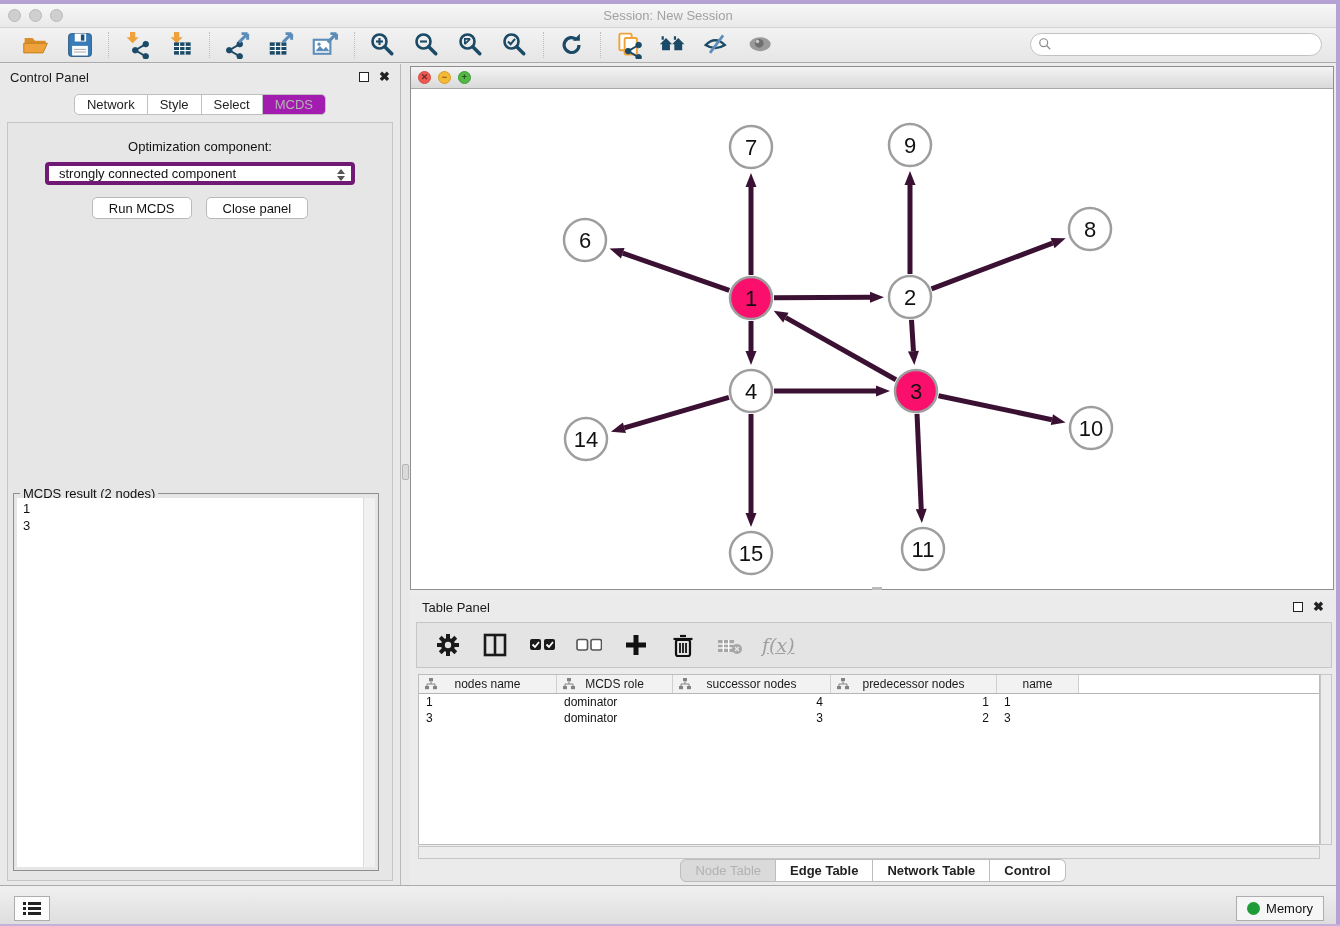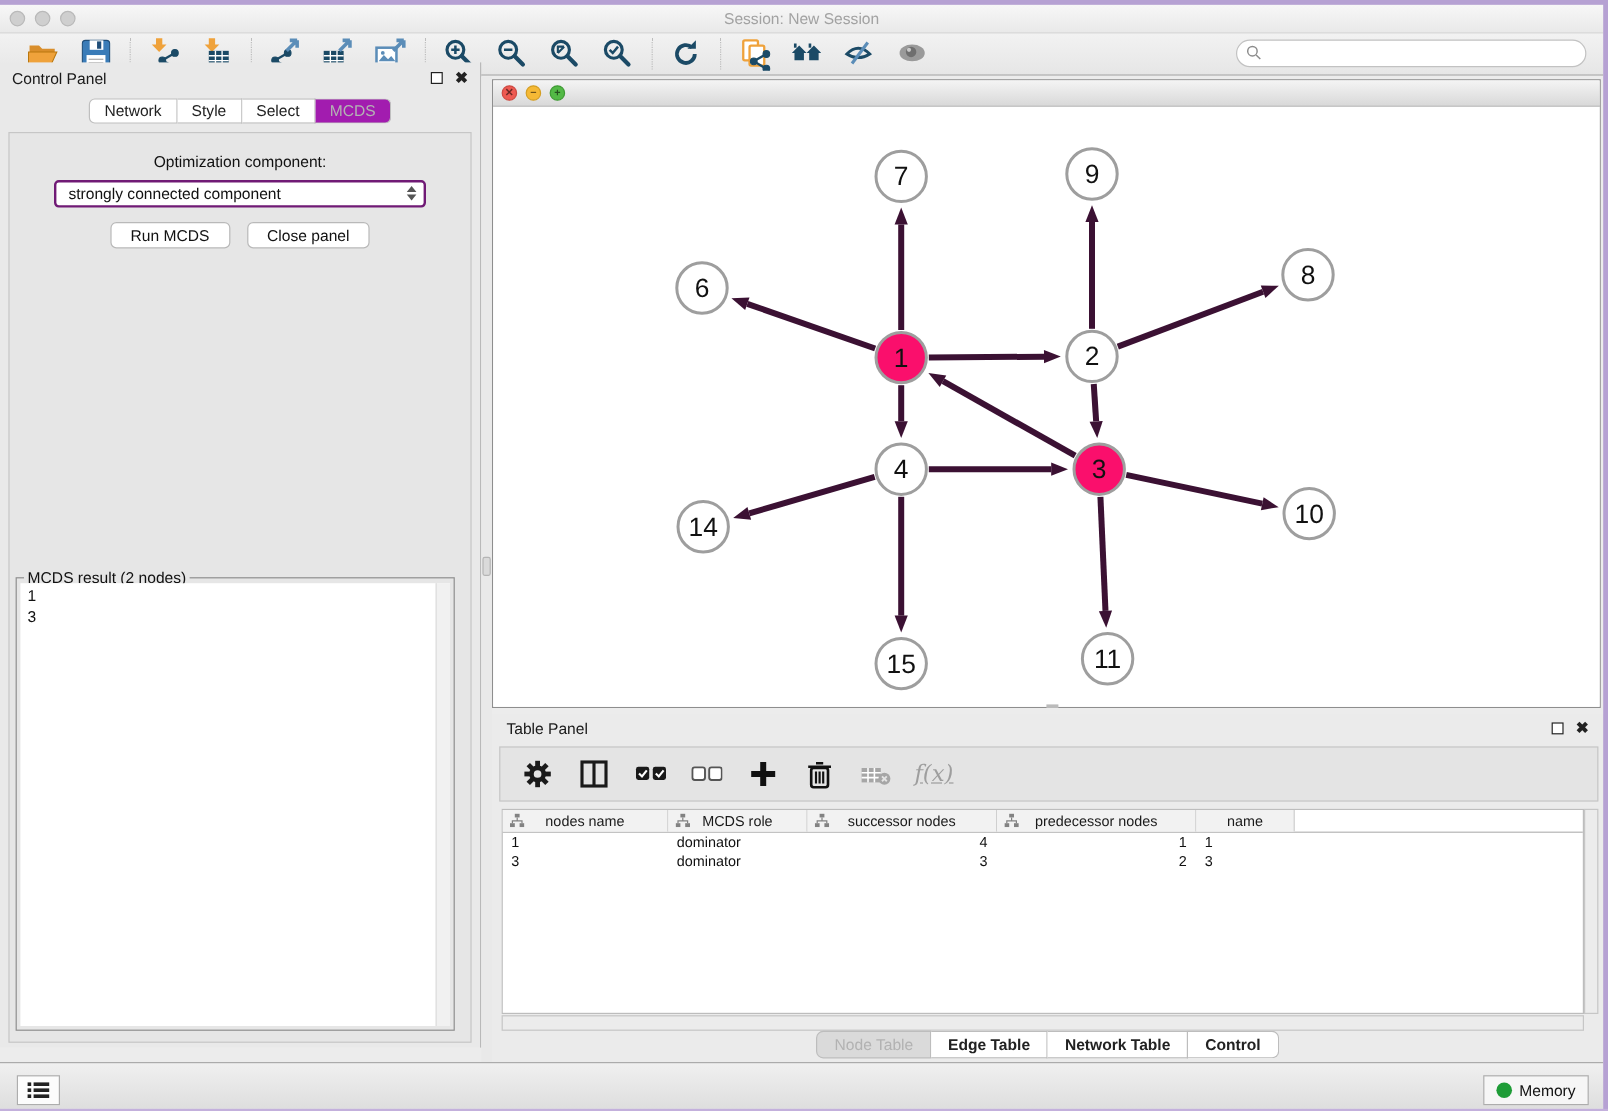--- a/index.html
+++ b/index.html
@@ -26,38 +26,38 @@
   .tb-group { display:flex; align-items:center; gap:12px; padding:0 12px; }
   .tb-sep { width:1px; height:26px; border-left:1px dotted #BDBDBD; }
   .tb-btn { width:32px; height:30px; display:flex; align-items:center; justify-content:center; background:none; border:none; }
   .tb-btn svg { width:28px; height:28px; }
   .search-wrap { position:absolute; right:14px; top:5px; }
   .search-input { width:292px; height:23px; border:1px solid #C2C2C2; border-radius:12px; background:#FFF;
                   padding-left:26px; font-size:13px; color:#333; outline:none; }
   .search-glyph { position:absolute; left:8px; top:4px; width:14px; height:14px; }
 
   
-  .control-panel { position:absolute; left:0; top:52px; width:401px; height:821px; background:#E9E9E9; border-right:1px solid #B9B9B9; }
+  .control-panel { position:absolute; left:0; top:64px; width:401px; height:821px; background:#E9E9E9; border-right:1px solid #B9B9B9; }
   .panel-head { height:26px; display:flex; align-items:center; padding:0 10px; }
   .panel-title { font-size:13px; color:#1A1A1A; }
   .panel-head-btns { margin-left:auto; display:flex; gap:10px; align-items:center; }
   .mini-float { width:10px; height:10px; border:1.5px solid #222; background:#fff; }
   .mini-close { font-size:13px; font-weight:bold; color:#222; line-height:10px; }
 
   .seg-bar { display:flex; justify-content:center; margin-top:4px; }
   .seg { border:1px solid #BFBFBF; border-left:none; background:#FFF; font-size:13px; color:#222;
          padding:2px 12px; height:21px; display:flex; align-items:center; }
   .seg:first-child { border-left:1px solid #BFBFBF; border-radius:5px 0 0 5px; }
   .seg:last-child { border-radius:0 5px 5px 0; }
   .seg.disabled-active { background:#a21caf; color:#B3B3B3; }
 
   .cp-content { position:absolute; left:7px; right:7px; top:58px; bottom:4px; background:#E6E6E6; border:1px solid #C6C6C6; }
   .opt-label { text-align:center; font-size:13px; color:#111; margin-top:16px; }
   .dropdown { position:relative; margin:8px auto 0 auto; width:310px; height:23px; background:#FFF;
-              border:2px solid #701a75; border-radius:4px; display:flex; align-items:center;
+              border:4px solid #701a75; border-radius:4px; display:flex; align-items:center;
               font-size:13px; color:#111; padding-left:10px; }
   .dd-stepper { position:absolute; right:6px; top:3px; display:flex; flex-direction:column; gap:2px; }
   .dd-up   { width:0; height:0; border-left:4px solid transparent; border-right:4px solid transparent; border-bottom:5px solid #555; }
   .dd-down { width:0; height:0; border-left:4px solid transparent; border-right:4px solid transparent; border-top:5px solid #555; }
   .btn-row { display:flex; justify-content:center; gap:14px; margin-top:12px; }
   .push-btn { background:#FFF; border:1px solid #B9B9B9; border-radius:5px; height:22px; padding:0 16px;
               font-size:13px; color:#111; font-family:"Liberation Sans", sans-serif; }
 
   .result-box { position:absolute; left:5px; right:13px; top:370px; bottom:9px; border:1px solid #8F8F8F; }
   .result-legend { position:absolute; left:6px; top:-8px; background:#E6E6E6; padding:0 3px; font-size:13px; color:#111; }

